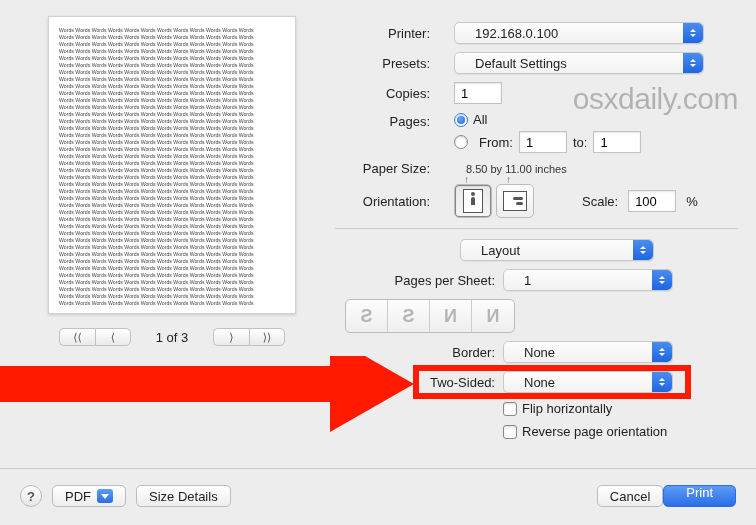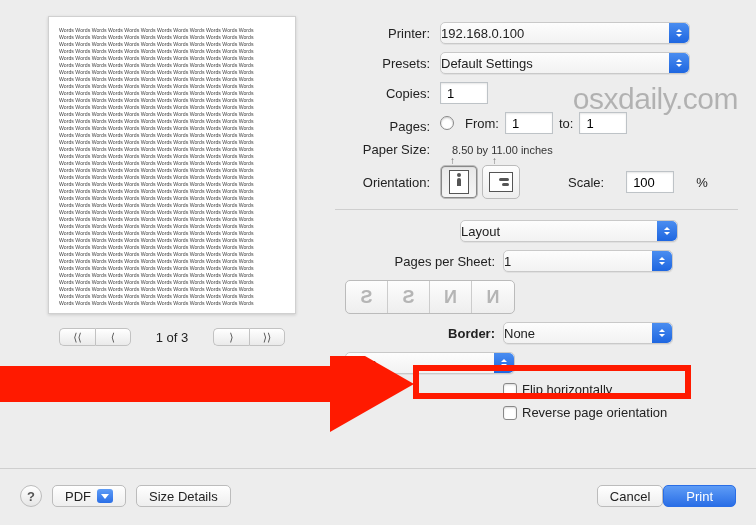--- a/index.html
+++ b/index.html
@@ -19,30 +19,30 @@
     position: relative;
   }
   .row {
     display: flex;
     align-items: center;
     margin-bottom: 8px;
   }
   .lbl {
     width: 85px;
     text-align: right;
-    margin-right: 10px;
+    margin-right: 24px;
   }
   .mac-select, .mac-sel2 {
     display: inline-flex;
     align-items: center;
     background: linear-gradient(#fdfdfd,#f2f2f2);
     border: 1px solid #c9c9c9;
     border-radius: 5px;
     height: 22px;
-    padding: 0 24px 0 0;
+    padding: 0 24px 0 20px;
     position: relative;
     font-size: 13px;
     box-shadow: 0 1px 0 rgba(0,0,0,.05);
   }
   .sel-cap {
     position: absolute;
     right: 0; top: 0; bottom: 0;
     width: 20px;
     background: linear-gradient(#4a8df0,#1e66e0);
     border-top-right-radius: 5px;
@@ -157,21 +157,22 @@
     height:22px; border-radius:5px; border:1px solid #bcbcbc;
     background:linear-gradient(#fff,#eee);
     padding:0 12px;
     display:inline-flex;align-items:center;gap:6px;
     font-size:13px;
   }
   .print-btn{
     background:linear-gradient(#5e9cf6,#2a6ee6);
     border-color:#2a6ee6;
     color:#fff;
-    padding:0 22px;
+    padding:6px 22px;
+    align-items:flex-end;
   }
   .pdf-cap{
     width:16px;height:14px;
     background:linear-gradient(#5e9cf6,#2a6ee6);
     border-radius:3px;
     position:relative;
   }
   .pdf-cap::after{
     content:''; position:absolute; left:4px; top:5px;
     border-left:4px solid transparent;border-right:4px solid transparent;
@@ -278,23 +279,27 @@
         <span>Default Settings</span>
           <span class="sel-cap"></span>
       </div>
     </div>
 
     <div class="row" style="margin-top:4px;">
       <div class="lbl">Copies:</div>
       <input class="mac-input" style="width: 48px;" value="1">
     </div>
 
-    <div class="row" style="align-items:flex-end;">
+    <div class="row" style="align-items:flex-start;">
       <div class="lbl" style="padding-top:2px;">Pages:</div>
       <div>
+        <div style="display:flex;align-items:center;margin-bottom:4px;">
+          <span class="radio selected"></span>
+          <span>All</span>
+        </div>
         <div style="display:flex;align-items:center;gap:6px;">
           <span class="radio"></span>
           <span>From:</span>
           <input class="mac-input page-input" value="1" style="">
           <span>to:</span>
           <input class="mac-input page-input" value="1" style="">
         </div>
       </div>
     </div>
 
@@ -312,30 +317,30 @@
             <span class="orient-icon portrait"></span>
           </span>
         </div>
         <div style="position:relative;">
           <span class="orient-btn">
             <span class="inner-arrow">↑</span>
             <span class="orient-icon landscape"></span>
           </span>
         </div>
         <span style="margin-left:44px;">Scale:</span>
-        <input class="mac-input" style="width: 48px; margin: 0px 22px;" value="100">
+        <input class="mac-input" style="width: 48px; margin: 0px 10px;" value="100">
         <span>%</span>
       </div>
     </div>
 
     <div class="hr" style="margin-left:-10px;margin-right:0;"></div>
 
     <div class="row" style="justify-content:flex-start;">
       <div style="width:115px;"></div>
-      <div class="mac-select" style="width:218px;">
+      <div class="mac-select" style="width:194px;">
         <span>Layout</span>
           <span class="sel-cap"></span>
       </div>
     </div>
 
     <div style="margin-top:6px;">
       <div class="row">
         <div style="width:150px;text-align:right;margin-right:8px;">Pages per Sheet:</div>
         <div class="mac-select" style="width:170px;">
           <span>1</span>
@@ -346,28 +351,29 @@
       <div class="row">
         <div class="dir-group">
           <div class="dir-btn">Ƨ</div>
           <div class="dir-btn">Ƨ</div>
           <div class="dir-btn">И</div>
           <div class="dir-btn">И</div>
         </div>
       </div>
 
       <div class="row">
-        <div style="width:150px;text-align:right;margin-right:8px;font-weight:bold;">Border:</div>
+        <div style="width:150px;text-align:right;margin-right:8px;">Border:</div>
         <div class="mac-select" style="width:170px;">
           <span>None</span>
             <span class="sel-cap"></span>
         </div>
       </div>
 
       <div class="row">
+        <div style="width:150px;text-align:right;margin-right:8px;">Two-Sided:</div>
         <div class="mac-select" style="width:170px;">
           <span>None</span>
             <span class="sel-cap"></span>
         </div>
       </div>
 
       <div class="row">
         <div style="width:150px;margin-right:8px;"></div>
         <span class="checkbox"></span>
         <span>Flip horizontally</span>

